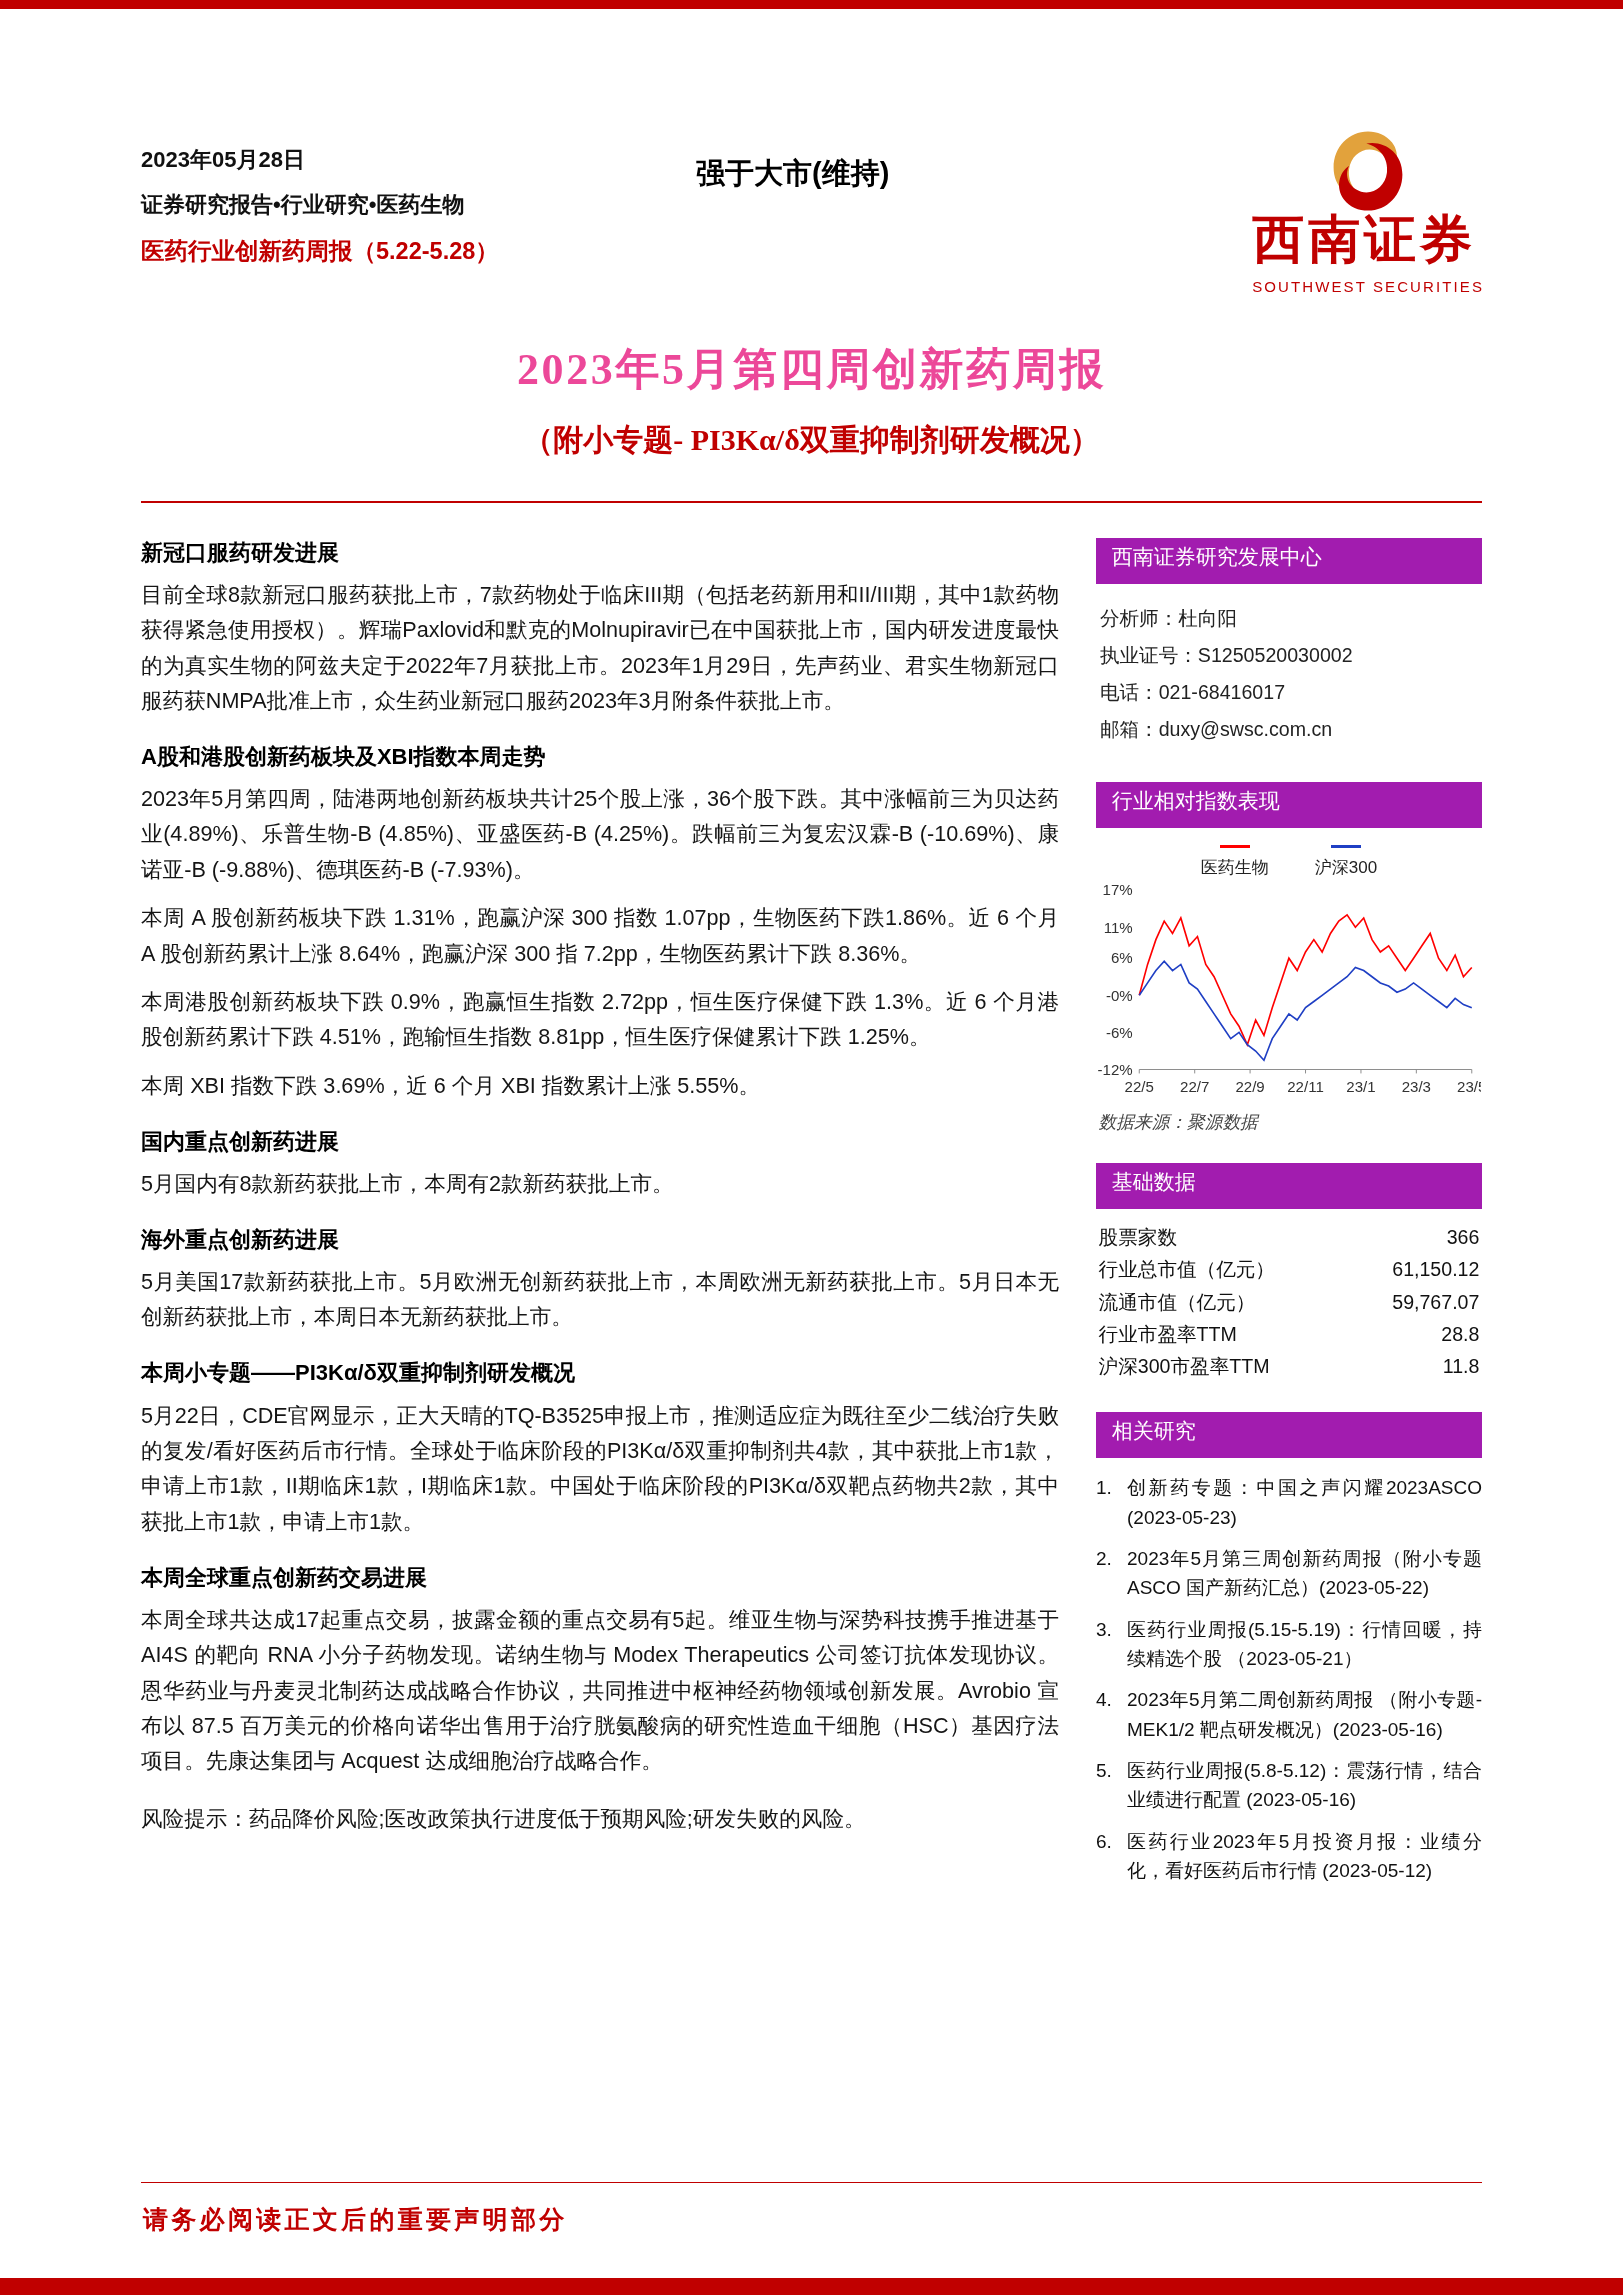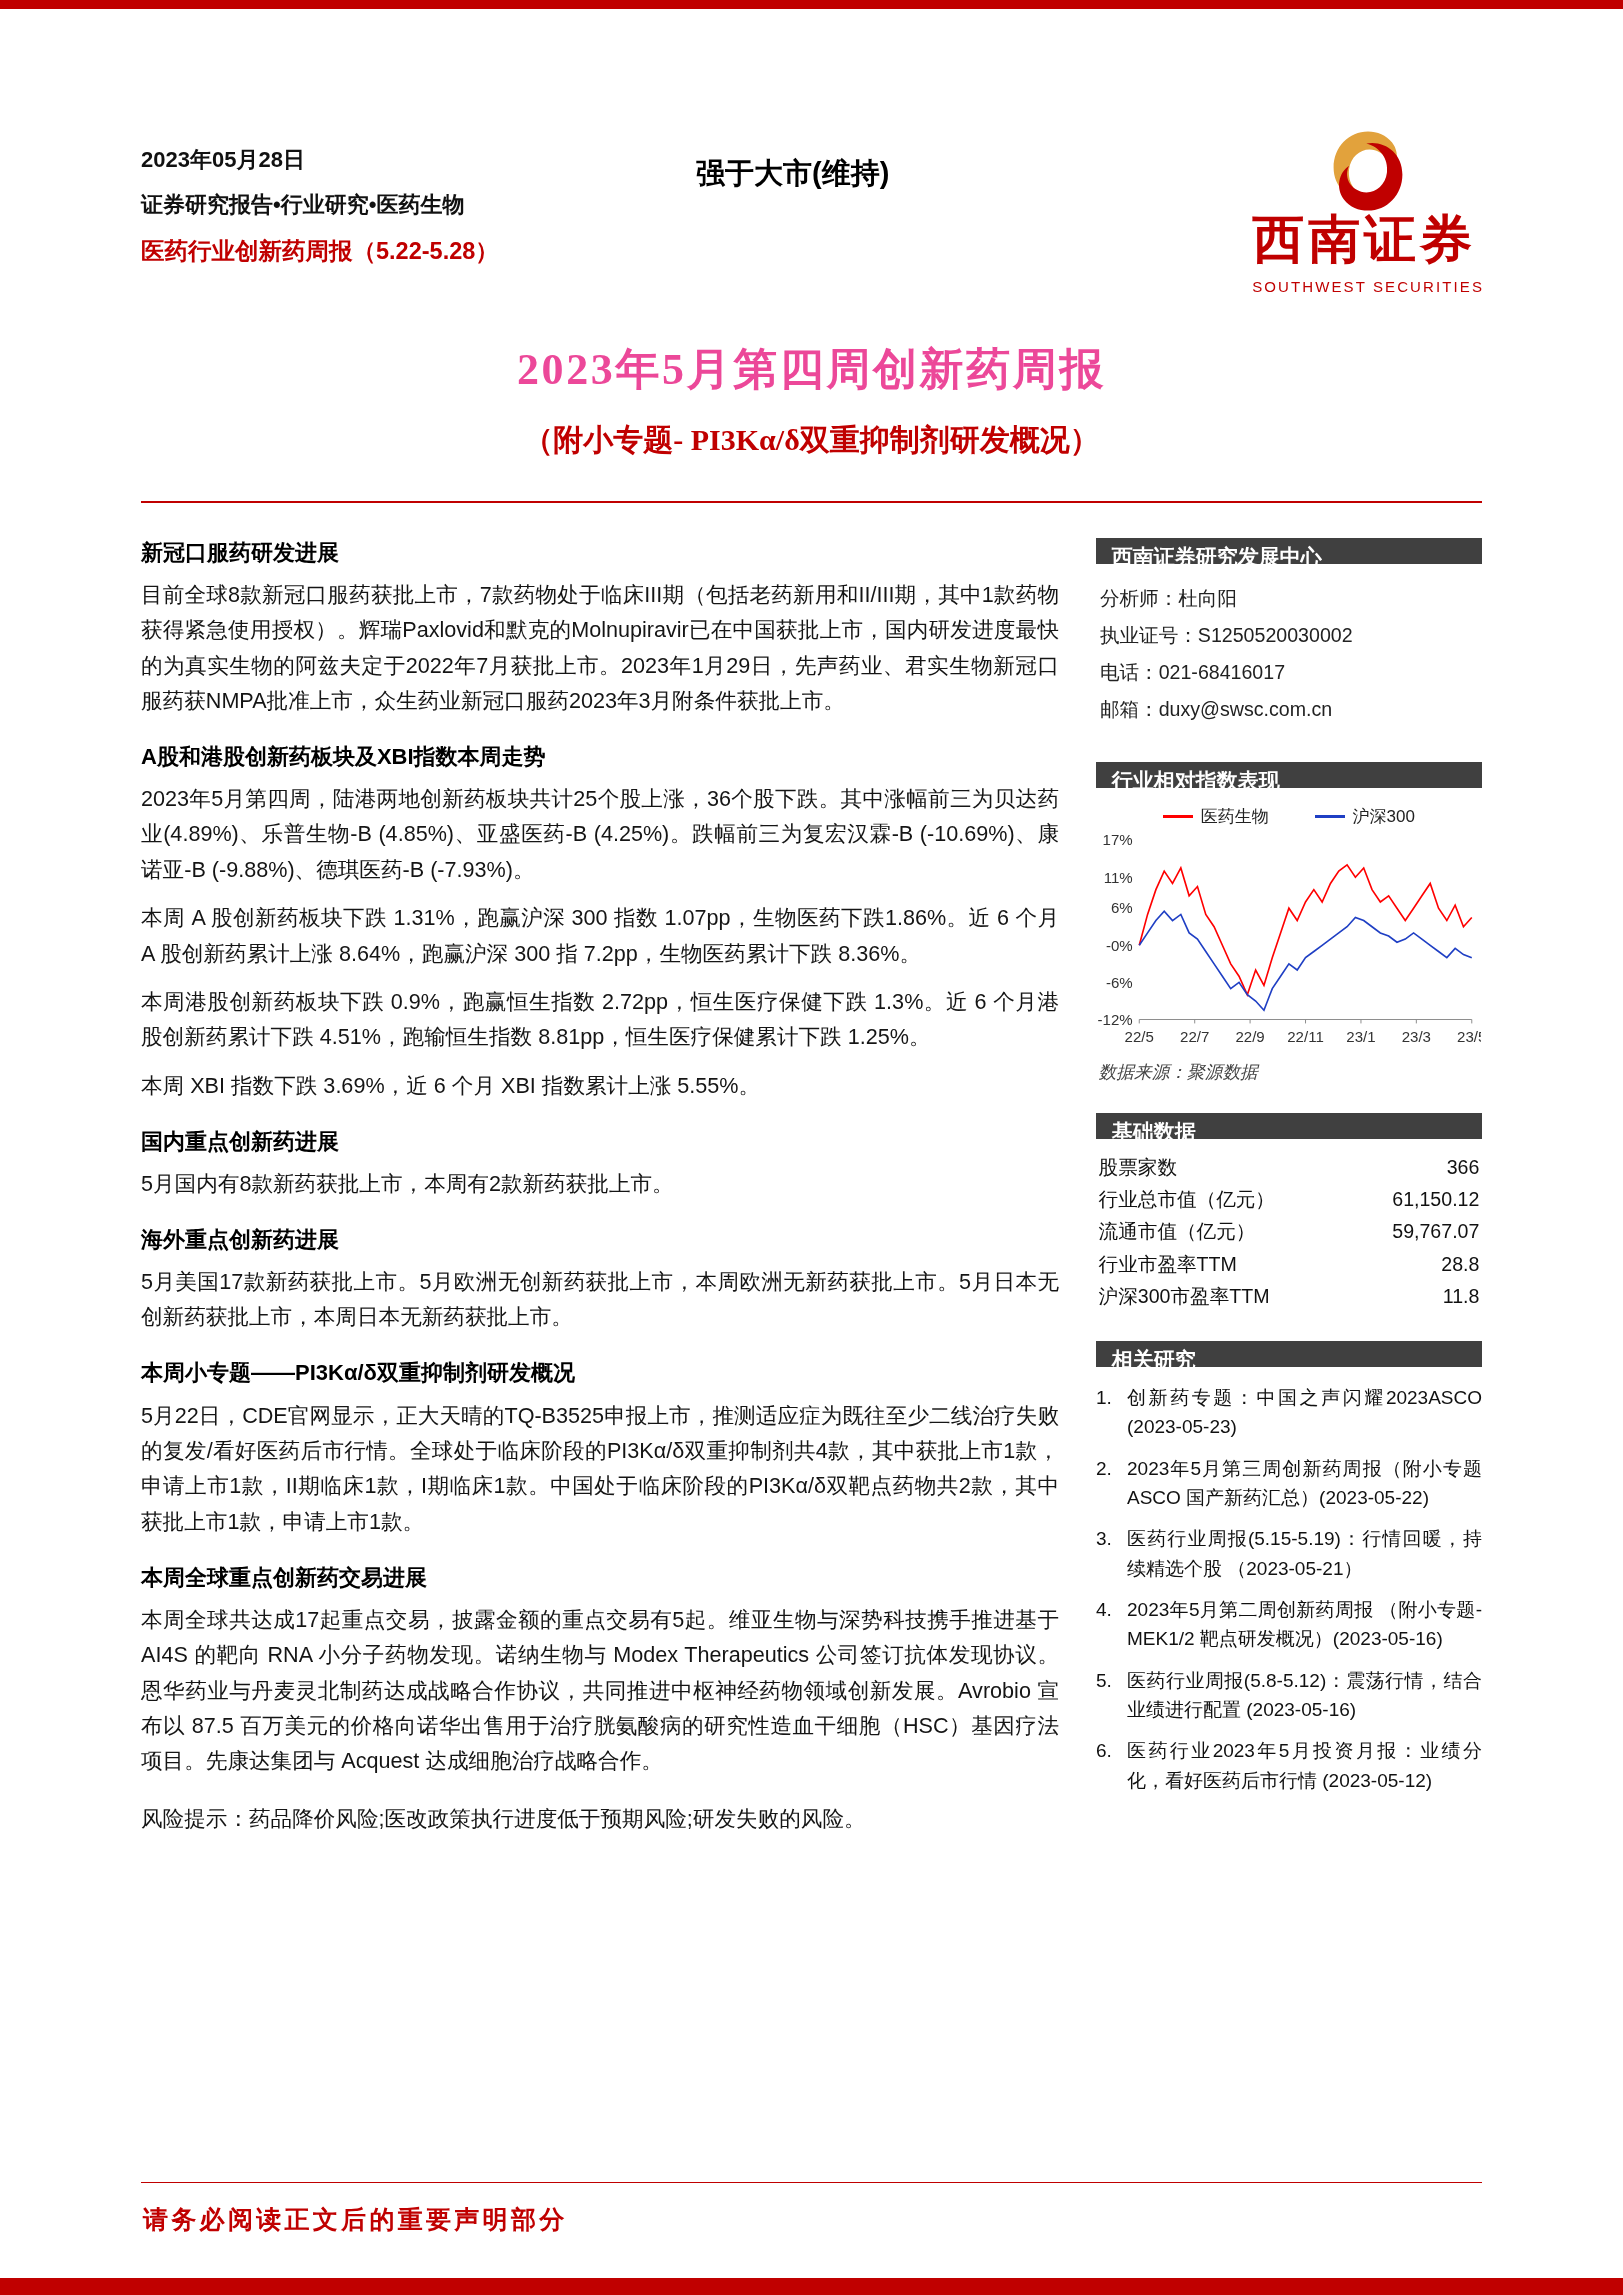--- a/index.html
+++ b/index.html
@@ -28,28 +28,28 @@
   .columns{position:absolute;top:531px;left:141px;right:141px;display:flex;gap:37px;align-items:flex-start;}
   .leftcol{flex:1;min-width:0;}
   .rightcol{width:386px;flex:none;}
 
   .sec-heading{font-size:22px;font-weight:bold;margin:23.5px 0 9.2px;color:#000;}
   .sec-heading:first-child{margin-top:6.5px;}
   .para{font-size:21.6px;line-height:1.64;text-align:justify;margin:0 0 13px;color:#151515;}
   .risk{margin-top:22px;}
 
   
-  .goldbar{background:#404040;color:#fff;font-weight:bold;font-size:21px;height:26px;line-height:38px;
+  .goldbar{background:#a21caf;color:#fff;font-weight:normal;font-size:21px;height:46px;line-height:38px;
            padding-left:15.7px;margin-top:29px;}
   .goldbar.first{margin-top:6.5px;}
   .analyst{padding:18.3px 3.9px 2.6px;}
   .analyst-line{font-size:19.6px;line-height:1.7;margin-bottom:3.9px;color:#222;}
 
   .legend{display:flex;justify-content:center;gap:46px;margin-top:17px;font-size:17px;color:#222;}
-  .lg{display:flex;align-items:center;gap:7.8px;}
+  .lg{display:flex;align-items:center;gap:7.8px;flex-direction:column;}
   .lg-swatch{display:inline-block;width:30px;height:2.6px;background:#999;}
   .chart-svg{display:block;margin-top:2.6px;}
   .chart-svg text{font-size:23px;fill:#333;}
   .source{font-size:17.7px;font-style:italic;color:#444;margin:13px 0 0 2.6px;}
 
   .bd-row{display:flex;justify-content:space-between;font-size:19.6px;line-height:1.65;padding:0 2.6px;color:#111;}
   .rel-item{display:flex;font-size:19px;line-height:1.55;margin-top:11.8px;color:#111;}
   .rel-num{width:31px;flex:none;}
   .rel-text{flex:1;text-align:justify;}
 

